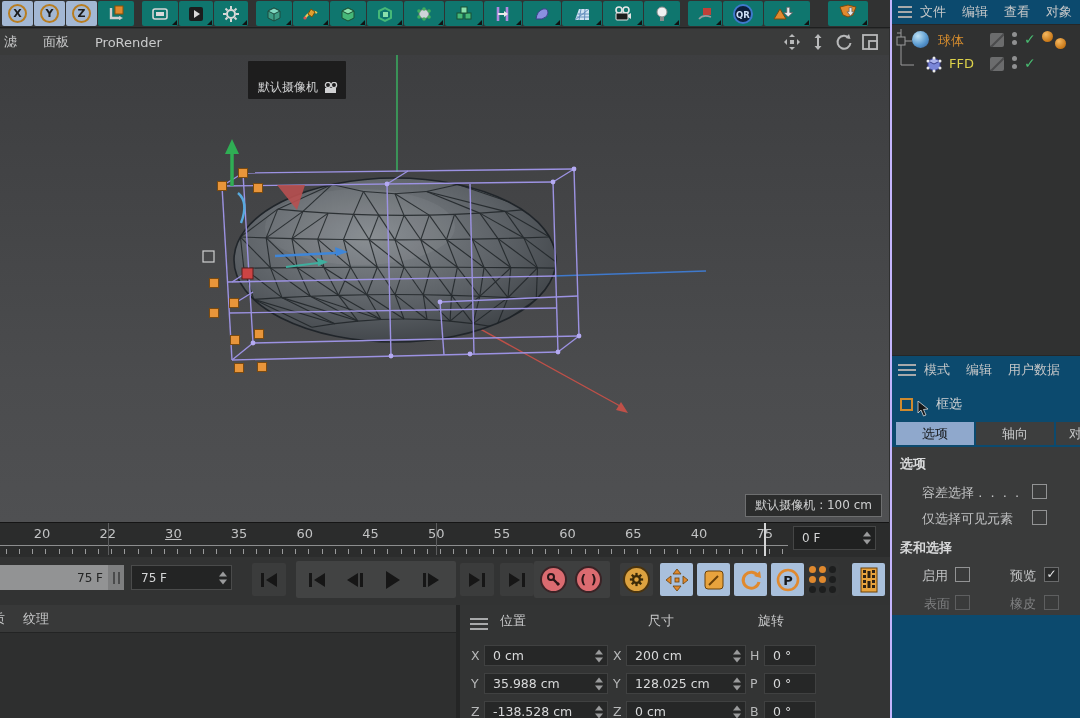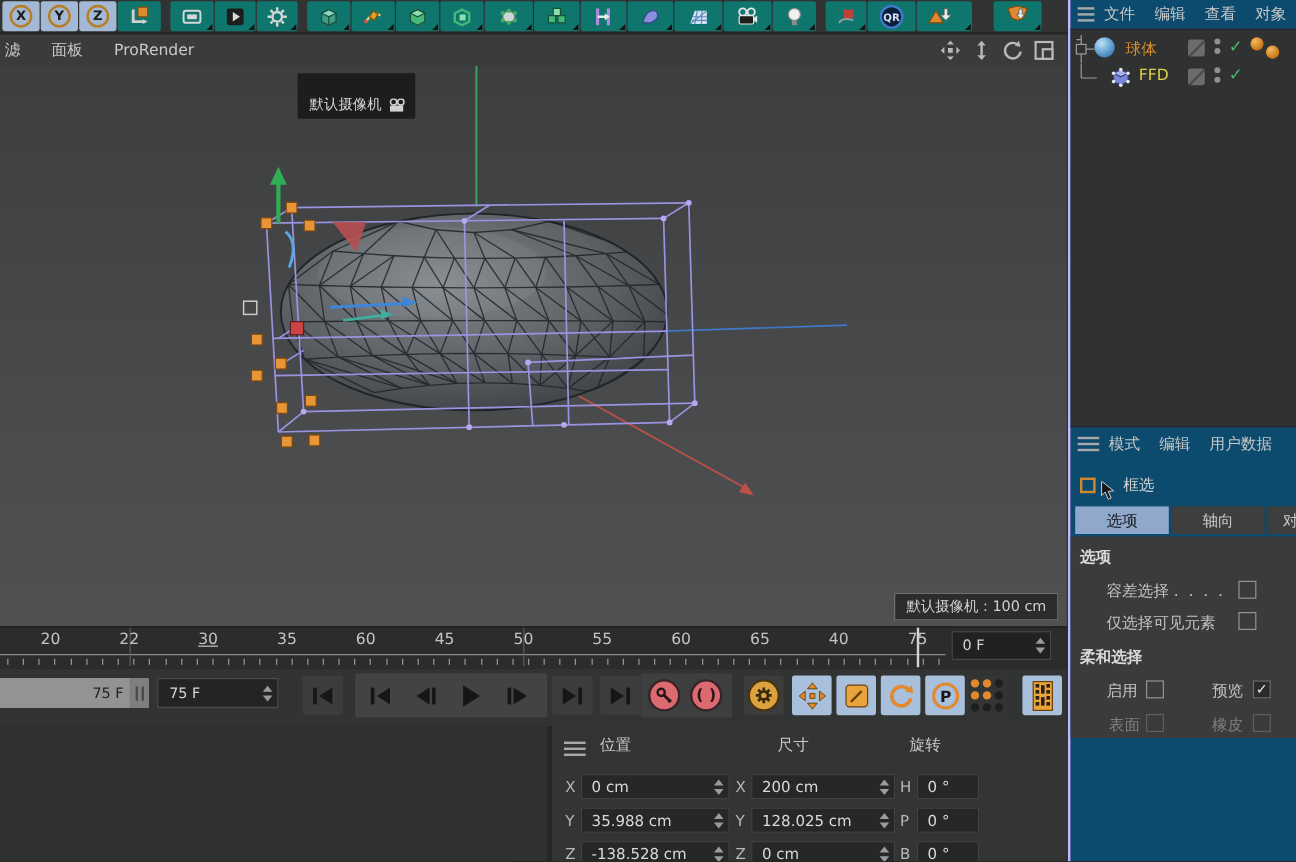--- a/index.html
+++ b/index.html
@@ -807,20 +807,26 @@
             <rect x="15" y="13" width="3" height="3"></rect>
             <rect x="15" y="18" width="3" height="3"></rect>
           <rect x="10.5" y="4" width="3" height="7"></rect>
             <rect x="10.5" y="14" width="3" height="7"></rect>
         </g>
       </svg>
       <div class="corner"></div>
     </div>
   </div>
 
+  <div id="matman" class="abs">
+    <div class="hdr">
+      <span style="margin-left:-8px">质</span>
+      <span style="margin-left:18px">纹理</span>
+    </div>
+  </div>
   <div id="coord-divider" class="abs"></div>
 
   <div id="coordman" class="abs">
     <div class="ham abs" style="left:10px;top:10px">
         <i></i>
         <i></i>
         <i></i>
       </div>
     <div class="ctitle" style="left:40px">位置</div>
     <div class="ctitle" style="left:188px">尺寸</div>

